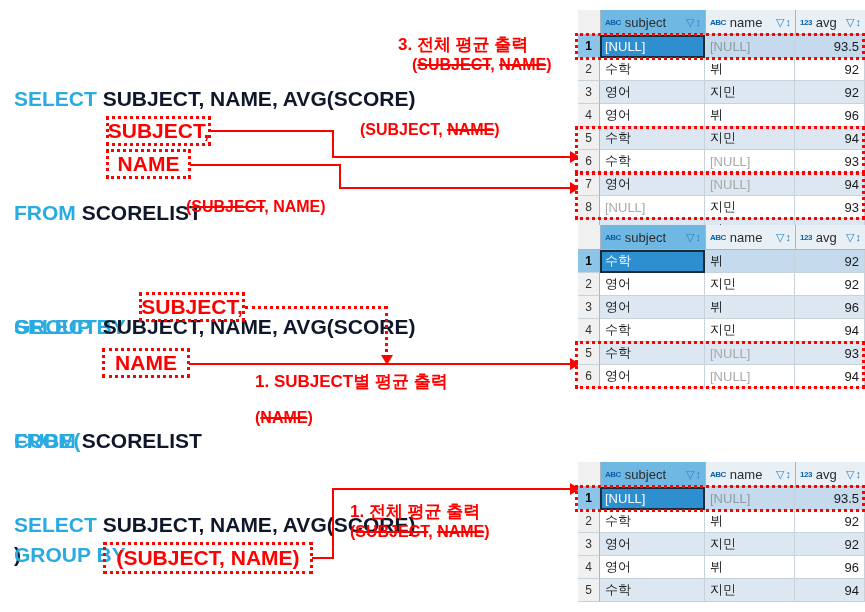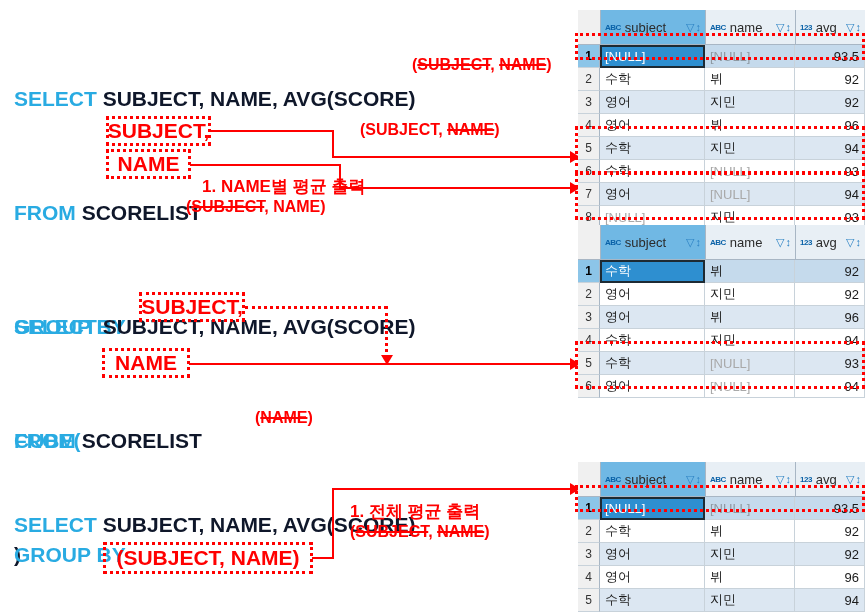--- a/index.html
+++ b/index.html
@@ -32,21 +32,21 @@
   .hdot{position:absolute;height:0;border-top:3px dotted #FF0000;}
   .vdot{position:absolute;width:0;border-left:3px dotted #FF0000;}
   .arrow-r{position:absolute;width:0;height:0;
     border-top:6px solid transparent;border-bottom:6px solid transparent;
     border-left:10px solid #FF0000;}
   .arrow-d{position:absolute;width:0;height:0;
     border-left:6px solid transparent;border-right:6px solid transparent;
     border-top:10px solid #FF0000;}
   
   .grid{position:absolute;font-size:13px;color:#1a1a1a;}
-  .grid .hdr{display:flex;height:35px;align-items:stretch;text-align:center;}
+  .grid .hdr{display:flex;height:25px;align-items:stretch;text-align:center;}
   .hdr .gutter{width:22px;background:#F0F0F0;border-right:1px solid #a8b6c4;border-bottom:1px solid #a8b6c4;}
   .hcell{
     display:flex;align-items:center;gap:4px;
     border-right:1px solid #a8b6c4;border-bottom:1px solid #a8b6c4;
     background:#E8EFF5;padding:0 4px;box-sizing:border-box;
     font-size:13px;color:#2b2b2b;
   }
   .hcell.sel{background:#70B8E4;}
   .typeic{font-size:8px;font-weight:bold;color:#0a62a8;letter-spacing:-0.5px;}
   .hicons{margin-left:auto;display:flex;align-items:center;gap:1px;color:#2d83c4;font-size:11px;}
@@ -93,29 +93,29 @@
   <div class="hline" style="left:211px;top:130px;width:123px;"></div>
   <div class="vline" style="left:332px;top:130px;height:28px;"></div>
   <div class="hline" style="left:332px;top:156px;width:240px;"></div>
   <div class="arrow-r" style="left:570px;top:151px;"></div>
 
   <div class="hline" style="left:190px;top:164px;width:151px;"></div>
   <div class="vline" style="left:339px;top:164px;height:25px;"></div>
   <div class="hline" style="left:339px;top:187px;width:233px;"></div>
   <div class="arrow-r" style="left:570px;top:182px;"></div>
 
+  <div class="red note-title" style="left:398px;top:33px;">3. 전체 평균 출력</div>
   <div class="red note-sub" style="left:412px;top:56px;">
     <span>(</span><span class="strike">SUBJECT</span><span>, </span><span class="strike">NAME</span><span>)</span>
   </div>
 
   <div class="red note-sub" style="left:360px;top:121px;">
     <span>(</span><span>SUBJECT</span><span>, </span><span class="strike">NAME</span><span>)</span>
   </div>
 
-  <div class="red note-title" style="left:202px;top:175px;">1. NAME별 평균 출력</div>
   <div class="red note-sub" style="left:186px;top:198px;">
     <span>(</span><span class="strike">SUBJECT</span><span>, </span><span>NAME</span><span>)</span>
   </div>
 
   <div class="grid" style="left:578px;top:10px;">
     <div class="hdr">
       <div class="gutter"></div>
       <div class="hcell sel" style="width:105px;">
         <span class="typeic">ABC</span>
         <span>subject</span>
@@ -221,20 +221,21 @@
     <span>NAME</span>
   </div>
 
   <div class="hdot" style="left:245px;top:78px;width:142px;"></div>
   <div class="vdot" style="left:385px;top:78px;height:52px;"></div>
   <div class="arrow-d" style="left:381px;top:127px;"></div>
 
   <div class="hline" style="left:189px;top:135px;width:383px;"></div>
   <div class="arrow-r" style="left:570px;top:130px;"></div>
 
+  <div class="red note-title" style="left:255px;top:142px;">1. SUBJECT별 평균 출력</div>
   <div class="red note-sub" style="left:255px;top:181px;">
     <span>(</span><span class="strike">NAME</span><span>)</span>
   </div>
 
   <div class="grid" style="left:578px;top:-3px;">
     <div class="hdr">
       <div class="gutter"></div>
       <div class="hcell sel" style="width:105px;">
         <span class="typeic">ABC</span>
         <span>subject</span>

